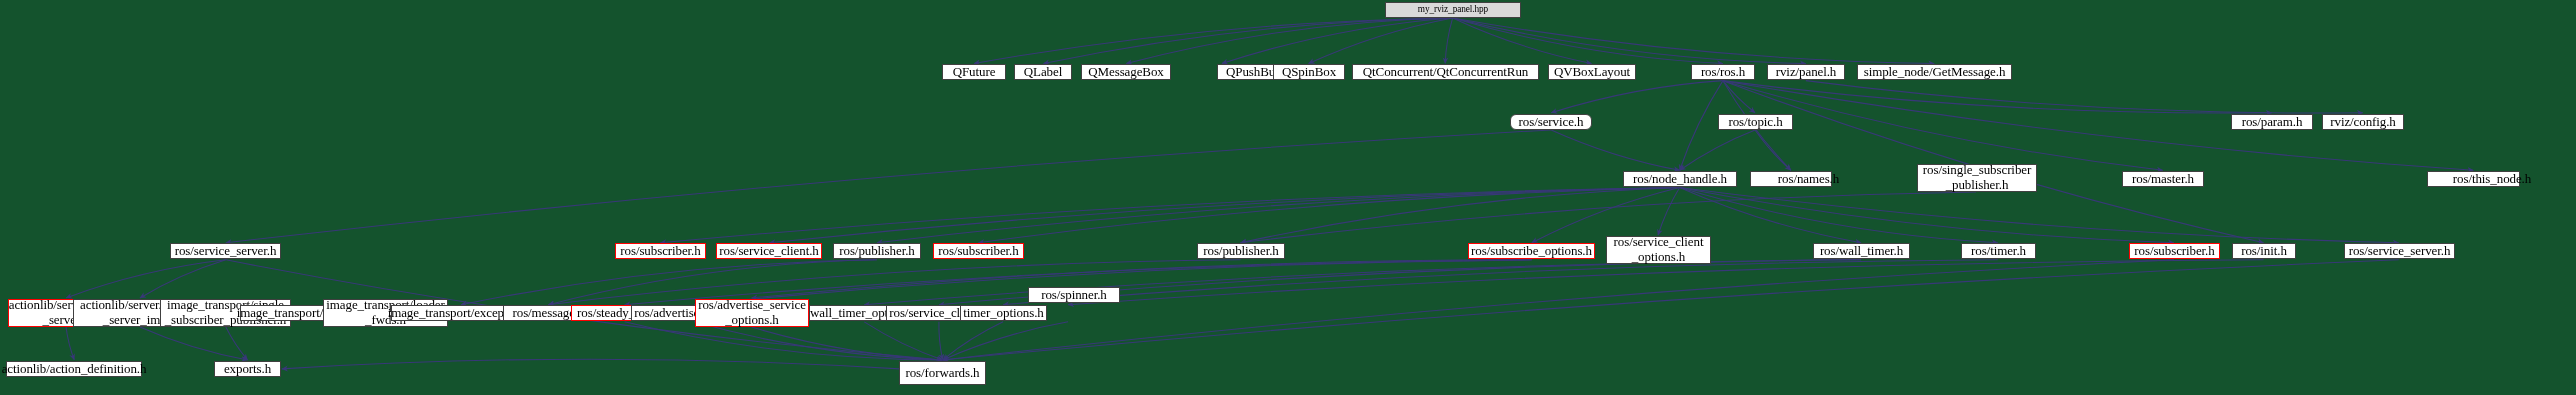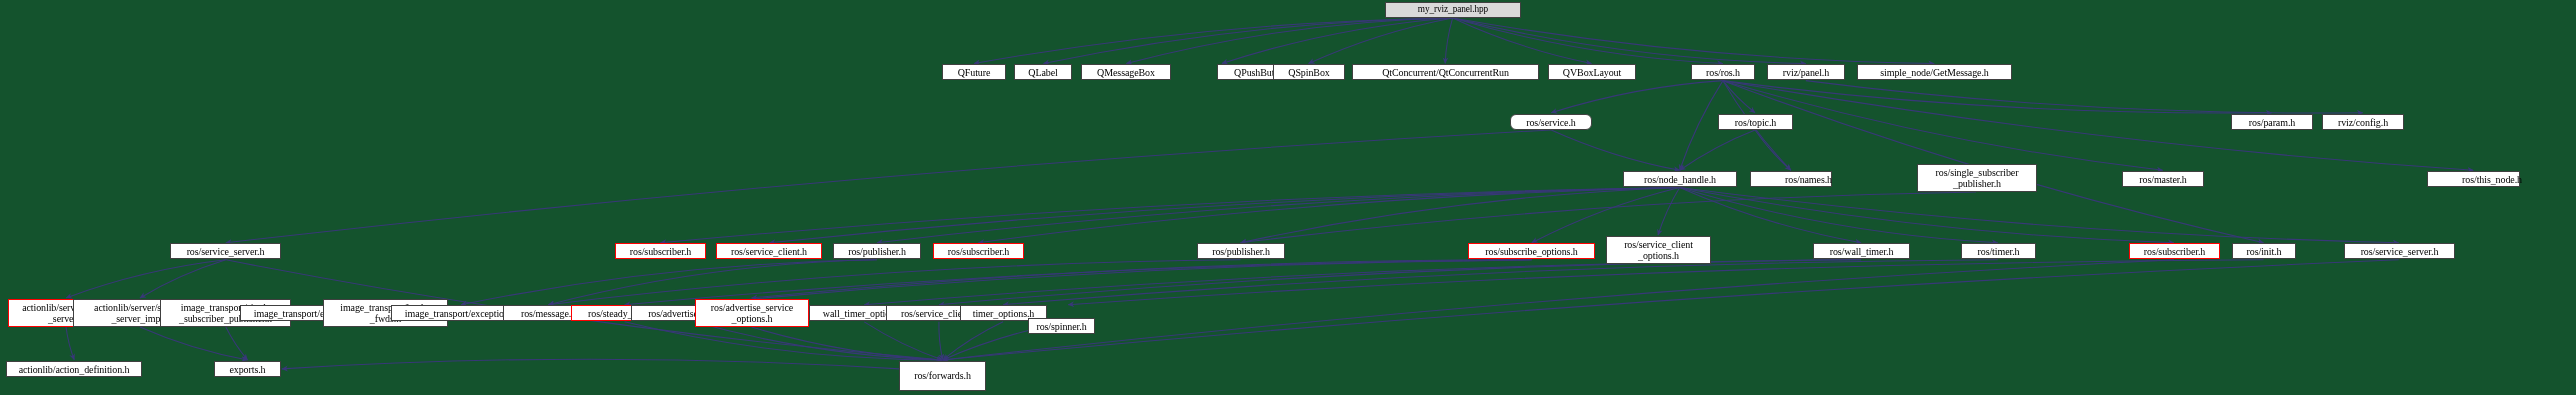--- a/index.html
+++ b/index.html
@@ -2,21 +2,21 @@
 <html style="font-size:12px"><head>
 <meta charset="utf-8">
 <style>
   html,body{margin:0;padding:0;background:#ffffff;}
   #canvas{position:relative;width:2576px;height:395px;background:#14532d;overflow:hidden;
           font-family:Liberation Serif, serif;}
   #edges{position:absolute;left:0;top:0;width:2576px;height:395px;pointer-events:none;}
   .node{position:absolute;box-sizing:border-box;background:#ffffff;
         border:0.7px solid #404040;display:flex;align-items:center;justify-content:center;
         text-align:center;line-height:1.12;color:#000000;white-space:pre-line;
-        font-size:10px;letter-spacing:-0.1px;}
+        font-size:13px;letter-spacing:-0.1px;}
   .node.red{border-color:#ff0000;}
   .node.root{border-color:#404040;background:#d9d9d9;font-size:9.3px;}
 </style>
 </head>
 <body>
 
 <div id="canvas">
   <svg id="edges" viewBox="0 0 3449 529">
     <defs>
       <marker id="ah" markerWidth="9" markerHeight="9" refX="8" refY="4.5" orient="auto" markerUnits="userSpaceOnUse">
@@ -134,19 +134,19 @@
 _fwds.h</div>
       <div class="node" style="left: 391px; top: 305px; width: 139px; height: 16.4px;">image_transport/exception.h</div>
       <div class="node" style="left: 503px; top: 305px; width: 91px; height: 16.4px;">ros/message.h</div>
       <div class="node red" style="left: 571px; top: 305px; width: 106px; height: 16.4px;">ros/steady_timer.h</div>
       <div class="node" style="left: 631px; top: 305px; width: 125px; height: 16.4px;">ros/advertise_options.h</div>
       <div class="node red" style="left: 695px; top: 299px; width: 114px; height: 28px;">ros/advertise_service
 _options.h</div>
       <div class="node" style="left: 809px; top: 305px; width: 111px; height: 16.4px;">wall_timer_options.h</div>
       <div class="node" style="left: 886px; top: 305px; width: 106px; height: 16.4px;">ros/service_client.h</div>
       <div class="node" style="left: 960px; top: 305px; width: 87px; height: 16.4px;">timer_options.h</div>
-      <div class="node" style="left: 1028px; top: 318px; width: 67px; height: 16.4px;">ros/spinner.h</div>
+      <div class="node" style="left: 1028px; top: 287px; width: 92px; height: 16.4px;">ros/spinner.h</div>
       <div class="node" style="left: 6px; top: 361px; width: 136px; height: 16.4px;">actionlib/action_definition.h</div>
       <div class="node" style="left: 214px; top: 361px; width: 67px; height: 16.4px;">exports.h</div>
-      <div class="node" style="left: 899px; top: 361px; width: 87px; height: 30px;">ros/forwards.h</div>
+      <div class="node" style="left: 899px; top: 361px; width: 87px; height: 24px;">ros/forwards.h</div>
     </div>
 </div>
 
 
 </body></html>

